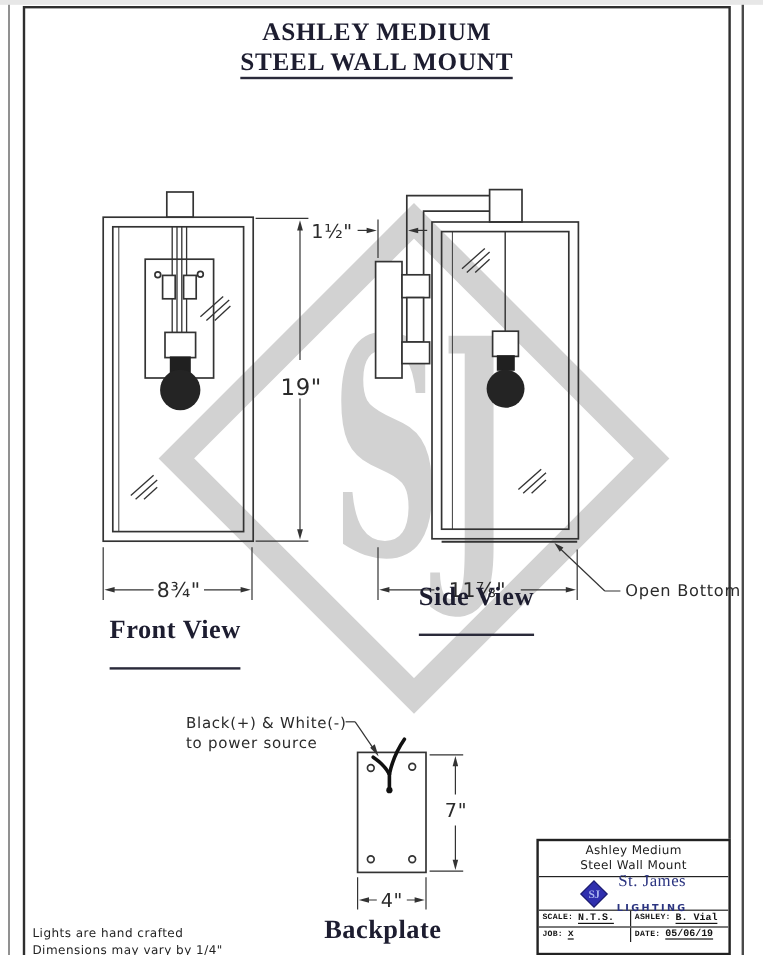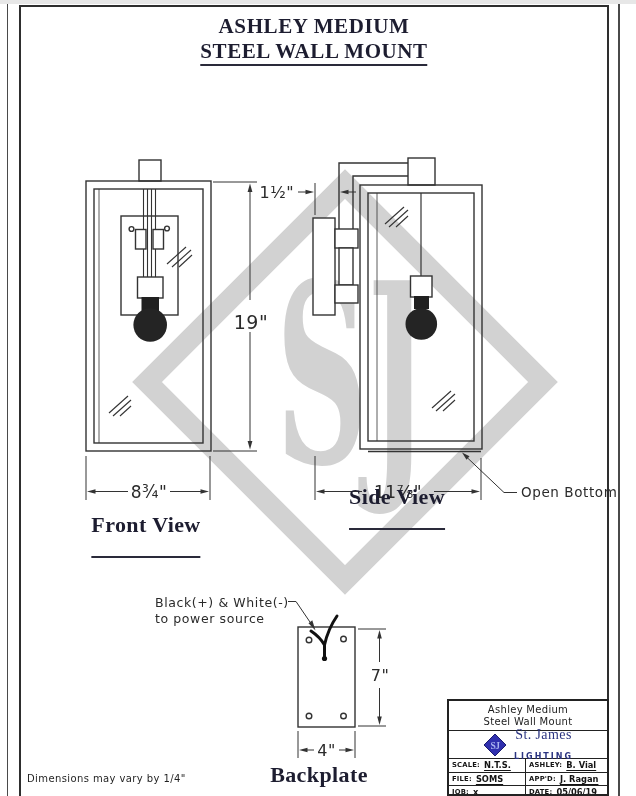--- a/index.html
+++ b/index.html
@@ -47,21 +47,21 @@
   }
   .tb-name { height:29px; display:flex; flex-direction:column; justify-content:center;
              align-items:center; font-size:10px; font-weight:500; letter-spacing:0.3px;
              line-height:12px; color:#1c1c1c; }
   .tb-logo { height:28px; border-top:1.5px solid #222; display:flex; align-items:center;
              justify-content:center; gap:7px; }
   .tb-logo-text { text-align:center; line-height:1; }
   .tb-company { font-family:"Liberation Serif", serif; font-weight:normal; font-size:14px;
                 color:#2b3480; letter-spacing:0.4px; }
   .tb-tagline { font-size:8px; font-weight:bold; letter-spacing:2px; color:#2b3480; margin-top:11px; }
-  .tb-row { height:13.5px; border-top:1.2px solid #222; display:flex; align-items:flex-start; }
+  .tb-row { height:13.5px; border-top:1.2px solid #222; display:flex; align-items:flex-start;font-family:Liberation Mono, monospace; }
   .tb-cell { display:flex; align-items:center; height:100%; padding-left:3px; }
   .tb-cell.c1 { width:77px; border-right:1.2px solid #222; }
   .tb-cell.c2 { flex:1; }
   .tb-label { font-size:6.8px; font-weight:bold; letter-spacing:0.2px; margin-right:4px; color:#141414; }
   .tb-value { font-size:8.3px; font-weight:bold; color:#141414;
               text-decoration:underline; text-underline-offset:1.5px; }
 </style>
 </head>
 <body>
 
@@ -237,20 +237,21 @@
   <span>Front View</span>
 </div>
 <div class="abs serif-head view-label" style="left:397px; top:484px; transform:translateX(-50%);">
   <span>Side View</span>
 </div>
 <div class="abs serif-head view-label" style="left:319px; top:762px; transform:translateX(-50%);text-align:center;">
   <span>Backplate</span>
 </div>
 
 <div class="abs corner-notes">
+  <div>Lights are hand crafted</div>
   <div>Dimensions may vary by 1/4"</div>
 </div>
 
 <div class="abs tblock">
   <div class="tb-name">
     <div>Ashley Medium</div>
     <div>Steel Wall Mount</div>
   </div>
   <div class="tb-logo">
     <svg width="24" height="24" viewBox="0 0 24 24">
@@ -267,30 +268,20 @@
       <span class="tb-label">SCALE:</span>
       <span class="tb-value">N.T.S.</span>
     </div>
     <div class="tb-cell c2">
       <span class="tb-label">ASHLEY:</span>
       <span class="tb-value">B. Vial</span>
     </div>
   </div>
   <div class="tb-row">
     <div class="tb-cell c1">
-      <span class="tb-label">FILE:</span>
-      <span class="tb-value">SOMS</span>
-    </div>
-    <div class="tb-cell c2">
-      <span class="tb-label">APP'D:</span>
-      <span class="tb-value">J. Ragan</span>
-    </div>
-  </div>
-  <div class="tb-row">
-    <div class="tb-cell c1">
       <span class="tb-label">JOB:</span>
       <span class="tb-value">x</span>
     </div>
     <div class="tb-cell c2">
       <span class="tb-label">DATE:</span>
       <span class="tb-value">05/06/19</span>
     </div>
   </div>
 </div>
 

